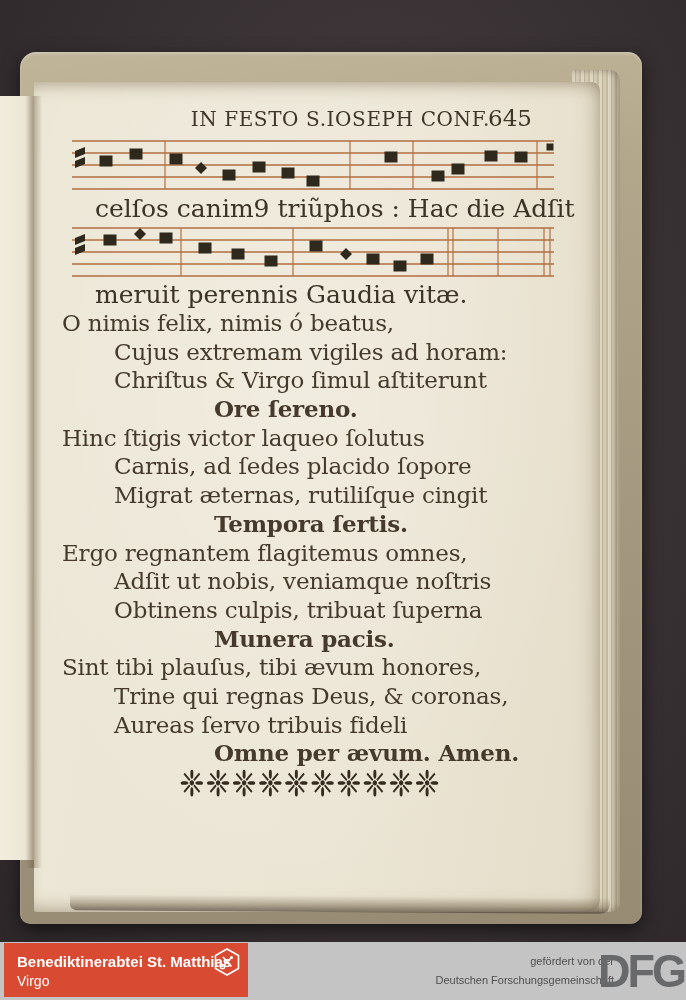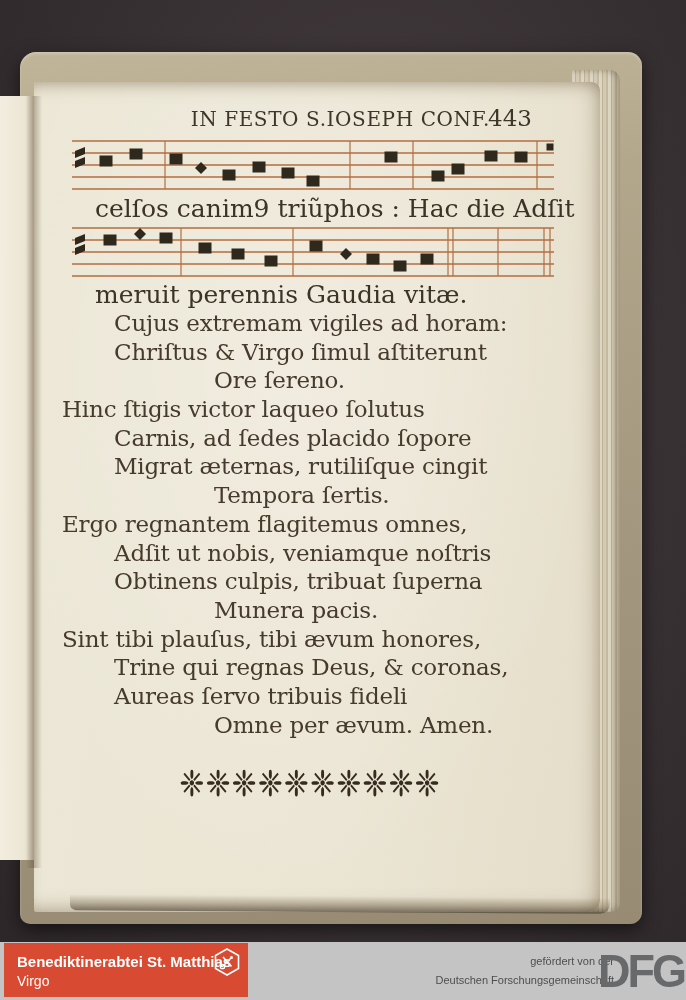--- a/index.html
+++ b/index.html
@@ -54,21 +54,21 @@
     position:absolute;left:488px;top:105px;font-size:23px;color:#3f3629;
   }
   .staff{position:absolute;left:72px;width:482px;height:58px;}
   .chant-line{
     position:absolute;left:95px;white-space:nowrap;color:#3b3325;font-size:25px;
   }
   .poem{position:absolute;left:62px;top:309px;width:500px;color:#453a2b;}
   .verse{font-size:23px;line-height:28.7px;height:28.7px;white-space:nowrap;letter-spacing:-.2px;}
   .ind0{padding-left:0;}
   .ind1{padding-left:52px;}
-  .ind2{padding-left:152px;}
+  .ind2{padding-left:152px;font-weight:bold;}
   .ornament-band{
     position:absolute;left:148px;top:766px;width:324px;text-align:center;
     font-family:"DejaVu Sans", sans-serif;font-size:30px;letter-spacing:1px;
     color:#352b1e;transform:scaleY(1.2);white-space:nowrap;
   }
   
   .footer-bar{
     position:absolute;left:0;bottom:0;width:686px;height:58px;background:#c4c4c4;
     font-family:"Liberation Sans", sans-serif;
   }
@@ -95,21 +95,21 @@
 <div class="scene">
 
   <div class="binding"></div>
   <div class="page-edges-right"></div>
   <div class="page-main"></div>
   <div class="facing-sliver"></div>
   <div class="gutter-crease"></div>
   <div class="page-bottom-edge"></div>
 
   <div class="running-head">IN FESTO S.IOSEPH CONF.</div>
-  <div class="folio-number">443</div>
+  <div class="folio-number">645</div>
 
   <div class="staff" style="top:136px"><svg width="482" height="58">
         <line x1="0" y1="5" x2="482" y2="5" stroke="#b26e40" stroke-width="1.3"></line>
         <line x1="0" y1="17" x2="482" y2="17" stroke="#b26e40" stroke-width="1.3"></line>
         <line x1="0" y1="29" x2="482" y2="29" stroke="#b26e40" stroke-width="1.3"></line>
         <line x1="0" y1="41" x2="482" y2="41" stroke="#b26e40" stroke-width="1.3"></line>
         <line x1="0" y1="53" x2="482" y2="53" stroke="#b26e40" stroke-width="1.3"></line>
         <line x1="93" y1="5" x2="93" y2="53" stroke="#b26e40" stroke-width="1.2"></line>
         <line x1="278" y1="5" x2="278" y2="53" stroke="#b26e40" stroke-width="1.2"></line>
         <line x1="341" y1="5" x2="341" y2="53" stroke="#b26e40" stroke-width="1.2"></line>
@@ -155,20 +155,21 @@
         <rect x="192.5" y="32.5" width="13" height="11" fill="#2f281d"></rect>
         <rect x="237.5" y="17.5" width="13" height="11" fill="#2f281d"></rect>
         <polygon points="274,25 280,31 274,37 268,31" fill="#2f281d"></polygon>
         <rect x="294.5" y="30.5" width="13" height="11" fill="#2f281d"></rect>
         <rect x="321.5" y="37.5" width="13" height="11" fill="#2f281d"></rect>
         <rect x="348.5" y="30.5" width="13" height="11" fill="#2f281d"></rect>
       </svg></div>
   <div class="chant-line" style="top:280px">meruit perennis Gaudia vitæ.</div>
 
   <div class="poem">
+    <div class="verse ind0">O nimis felix, nimis ó beatus,</div>
     <div class="verse ind1">Cujus extremam vigiles ad horam:</div>
     <div class="verse ind1">Chriſtus &amp; Virgo ſimul aſtiterunt</div>
     <div class="verse ind2">Ore ſereno.</div>
     <div class="verse ind0">Hinc ſtigis victor laqueo ſolutus</div>
     <div class="verse ind1">Carnis, ad ſedes placido ſopore</div>
     <div class="verse ind1">Migrat æternas, rutiliſque cingit</div>
     <div class="verse ind2">Tempora ſertis.</div>
     <div class="verse ind0">Ergo regnantem flagitemus omnes,</div>
     <div class="verse ind1">Adſit ut nobis, veniamque noſtris</div>
     <div class="verse ind1">Obtinens culpis, tribuat ſuperna</div>

